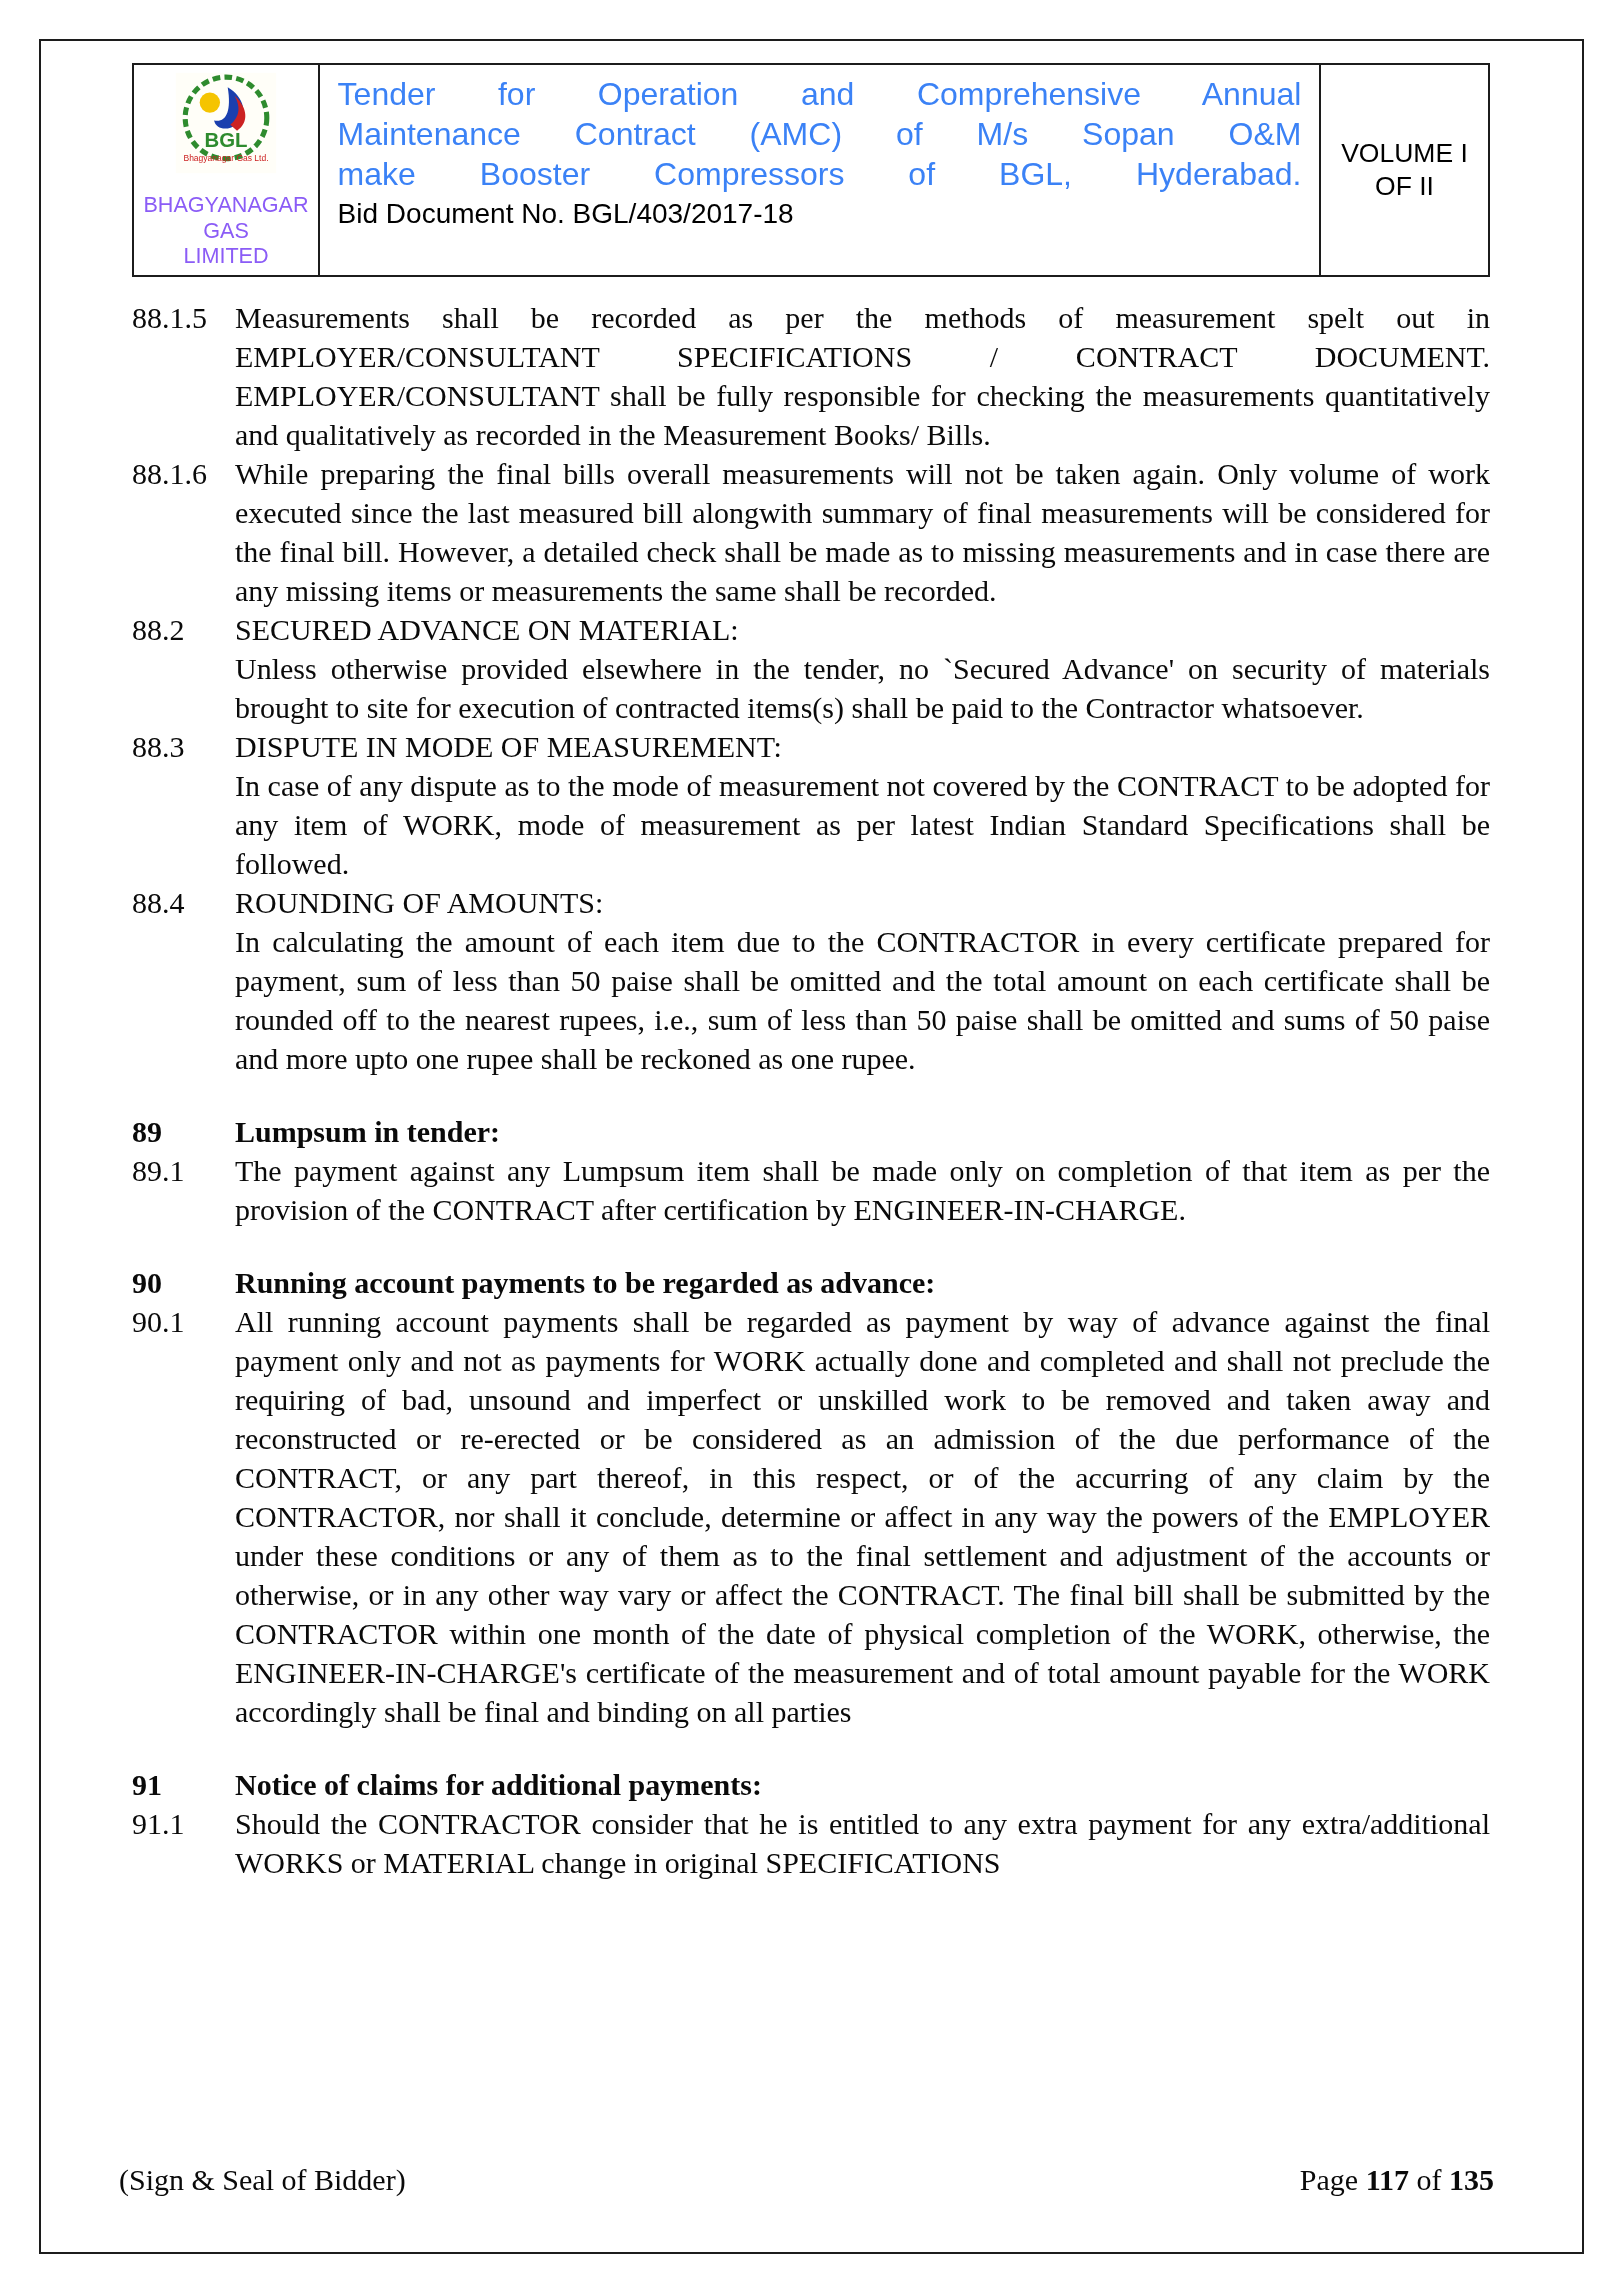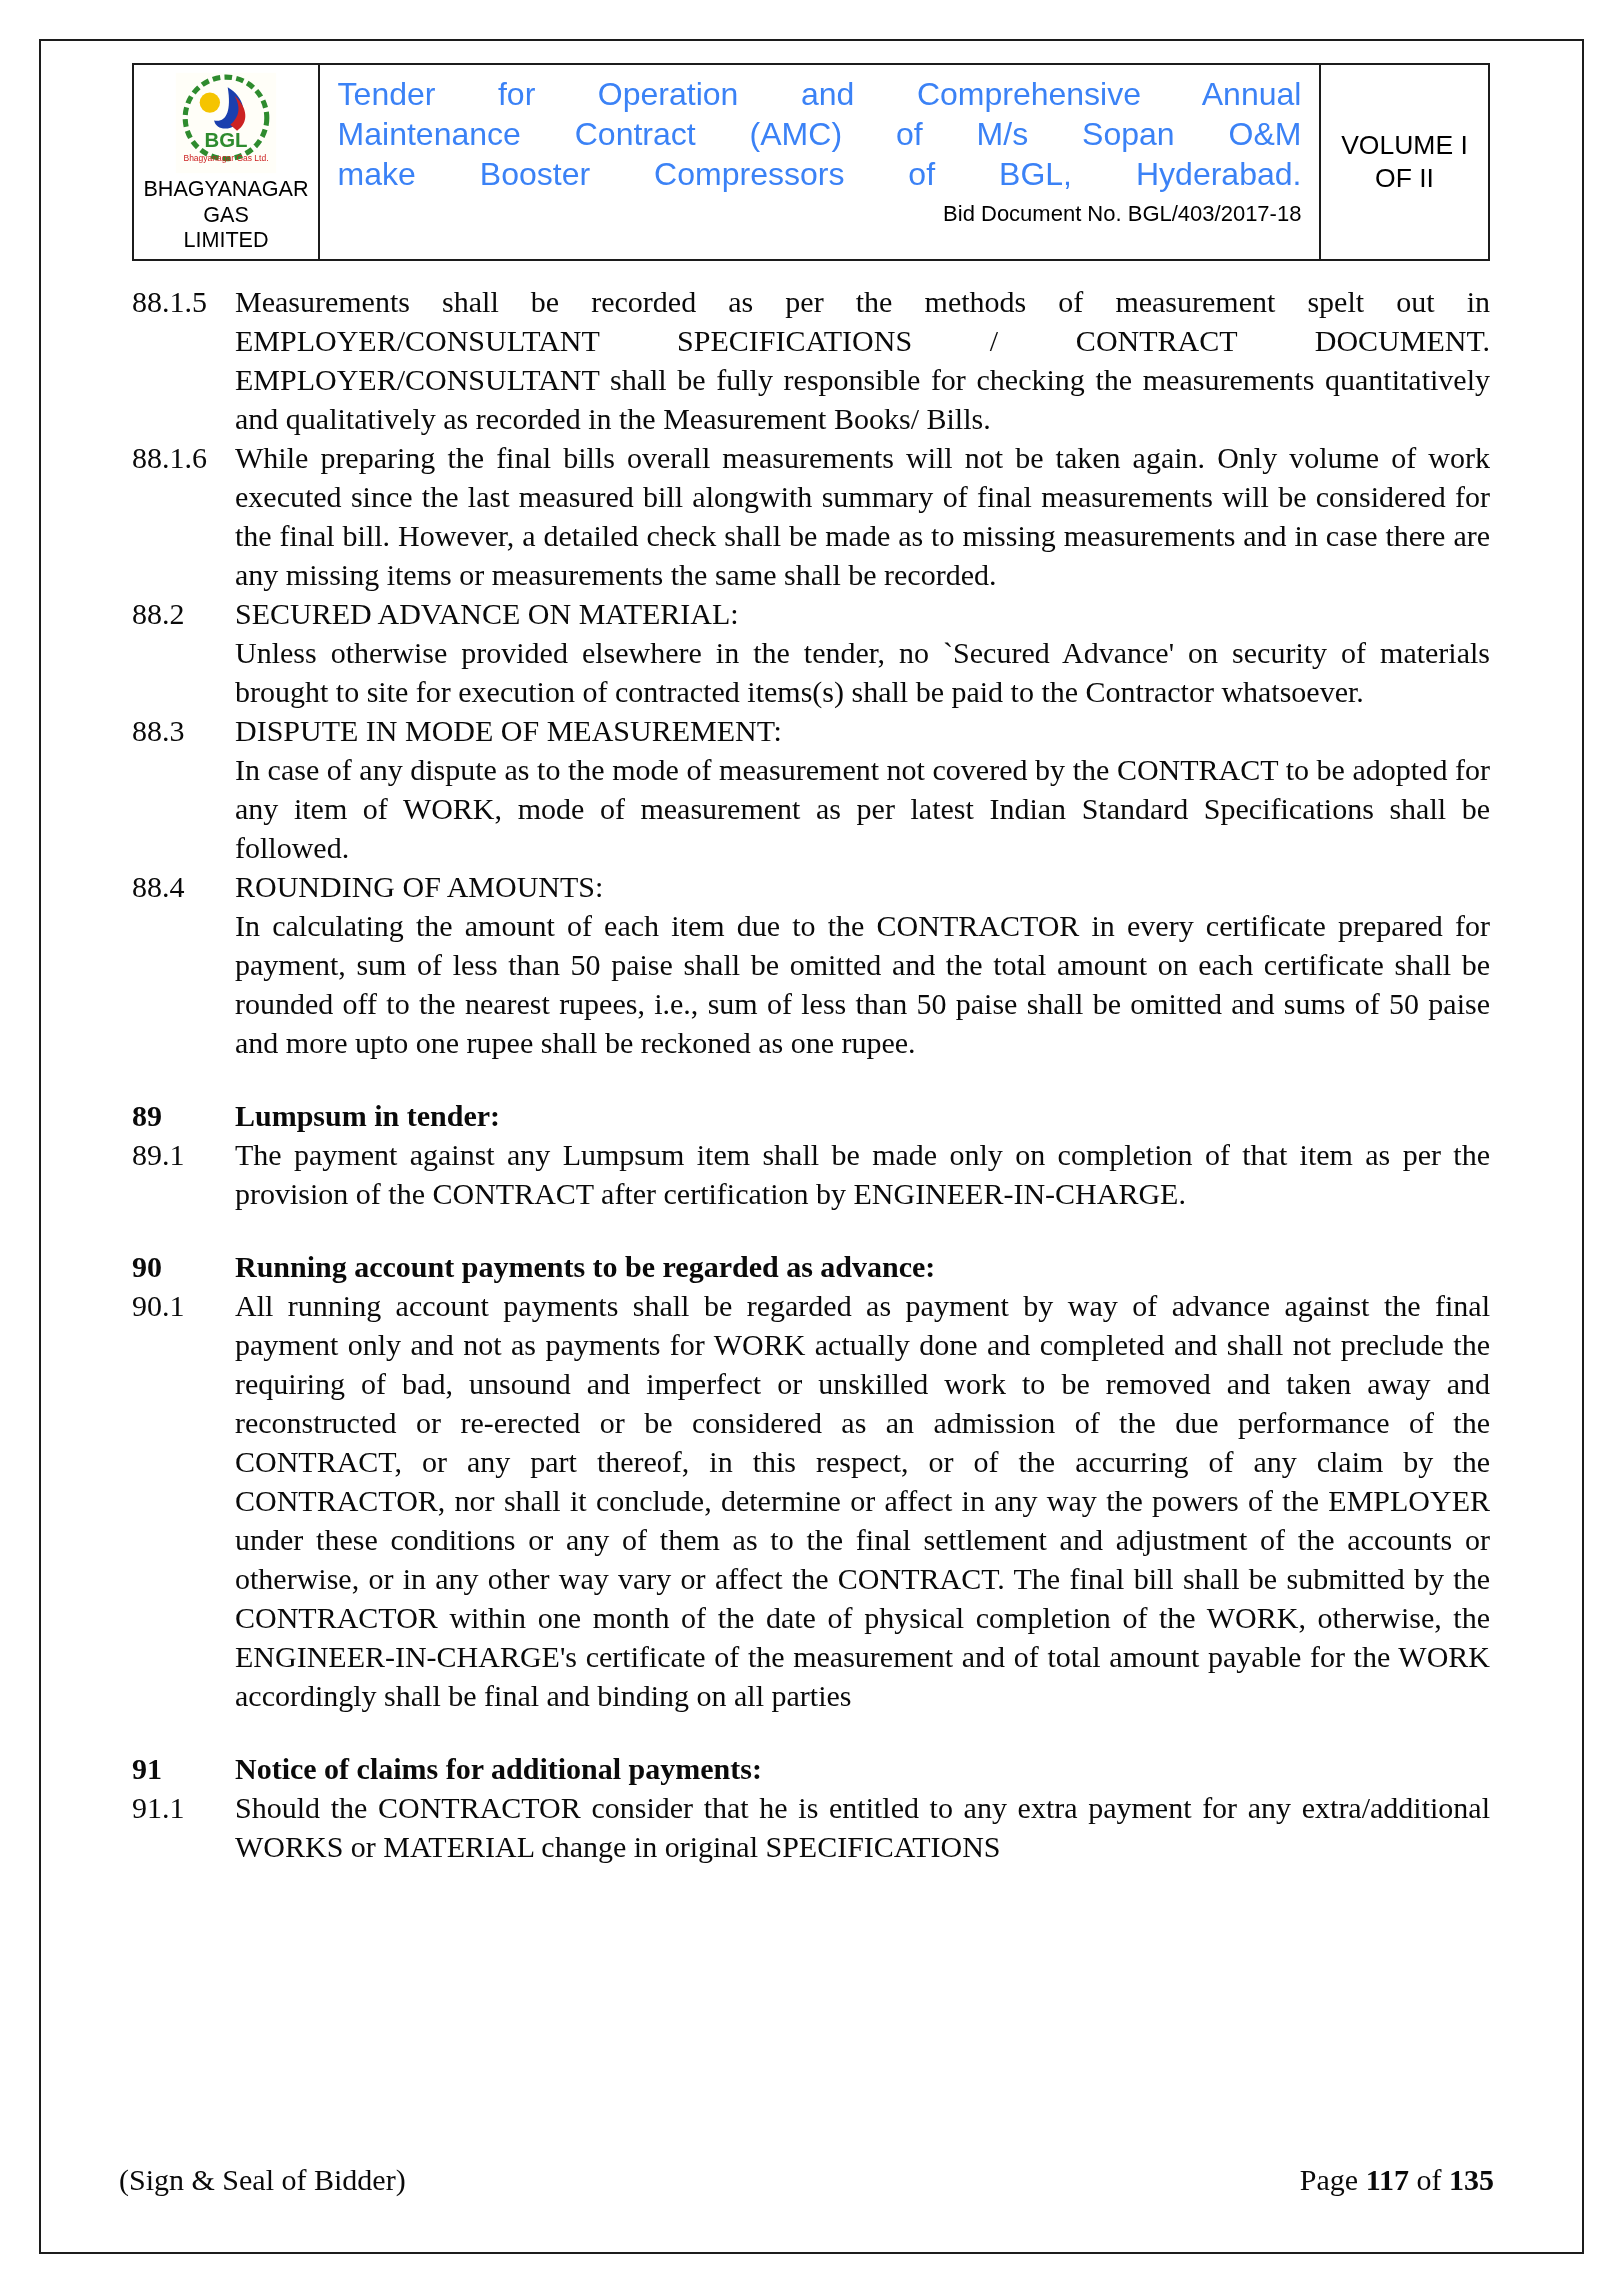--- a/index.html
+++ b/index.html
@@ -36,40 +36,40 @@
   .cell { box-sizing: border-box; }
   .logo-cell {
     width: 186px;
     border-right: 2px solid #1c1c1c;
     padding: 7.8px 5.9px 5.9px 5.9px;
     display: flex; flex-direction: column; align-items: center; justify-content: center;
     text-align: center;
   }
   .logo-svg { width: 102px; height: 102px; display: block; }
   .org-name {
-    margin-top: 2px;
+    margin-top: 18px;
     font-size: 21.6px; line-height: 25.5px;
     white-space: pre-line;
-    color: #000000;
+    color: #8b5cf6;
   }
   .title-cell {
     flex: 1;
     border-right: 2px solid #1c1c1c;
     padding: 9.8px 17.6px 7.8px 17.6px;
   }
   .doc-title {
     font-size: 32px; line-height: 40px;
     white-space: pre-line;
     text-align: justify;
     text-align-last: justify;
     color: #3b82f6;
   }
   .doc-number {
-    font-size: 22px; line-height: 40px;
-    text-align: right;
+    font-size: 28px; line-height: 40px;
+    text-align: left;
     color: #000000;
   }
   .volume-cell {
     width: 167px;
     display: flex; align-items: center; justify-content: center;
     text-align: center;
     font-size: 26.5px; line-height: 33px;
     white-space: pre-line;
     color: #000000;
   }

